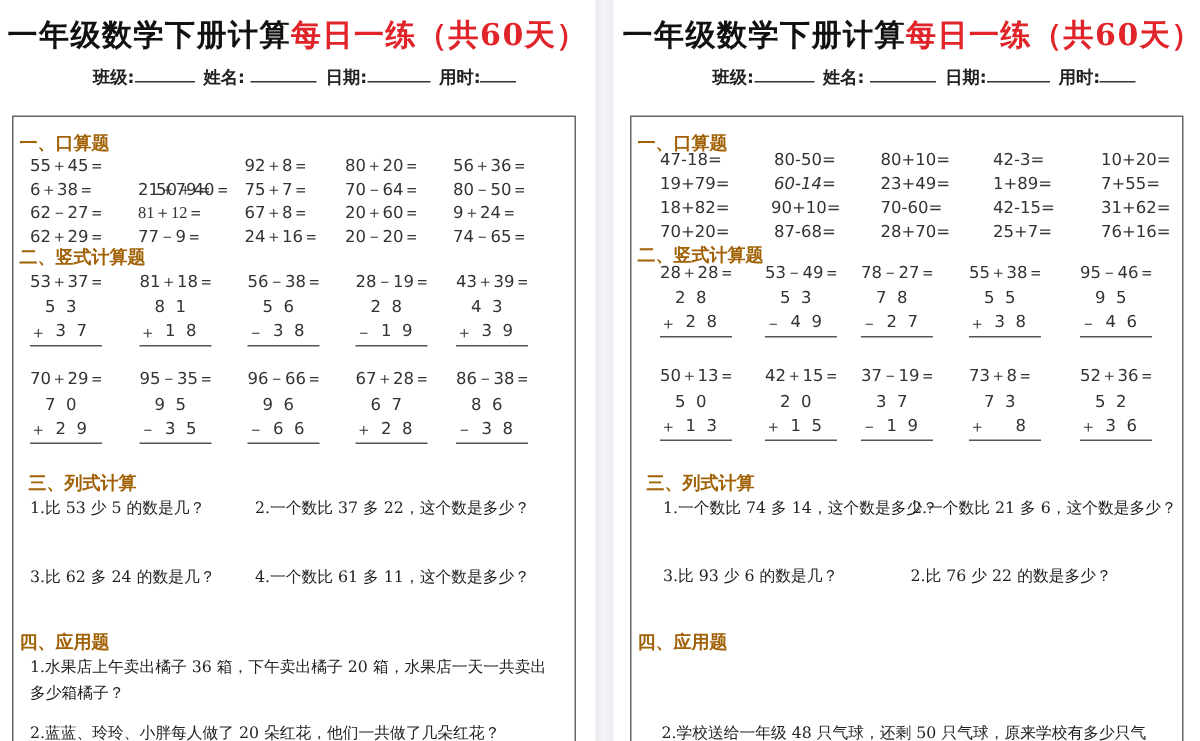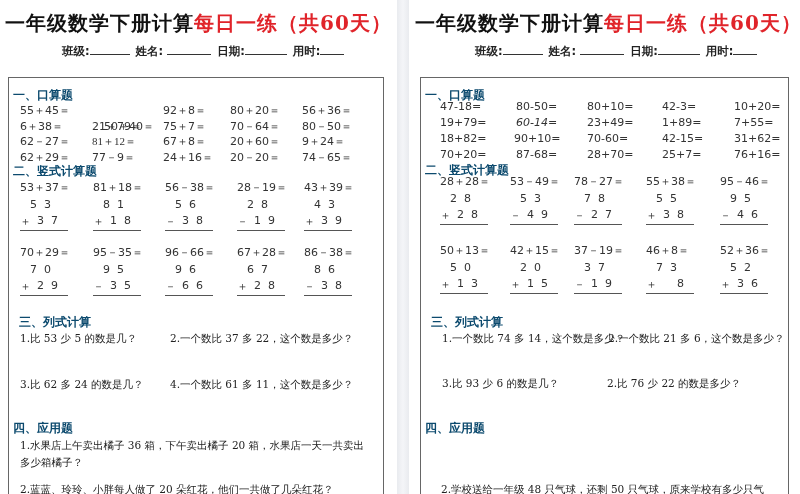--- a/index.html
+++ b/index.html
@@ -31,21 +31,21 @@
     font-family:"DejaVu Sans", sans-serif; font-weight:bold;
   }
   .info span.blank { display:inline-block; border-bottom:1px solid #333; height:10px; vertical-align:baseline; margin-right:6px; }
   .box {
     position:absolute; top:77px; bottom:-4px;
     border:1px solid #666; background:#fff;
   }
   #page-left .box { left:8px; width:374px; }
   #page-right .box { left:11px; width:367px; }
   .sec {
-    position:absolute; color:#0c4a6e; font-weight:bold; font-size:12px;
+    position:absolute; color:#a16207; font-weight:bold; font-size:12px;
     font-family:Liberation Serif, serif; white-space:nowrap;
   }
   .oral {
     position:absolute; font-size:11px; color:#333; white-space:nowrap;
     font-family:"DejaVu Sans", sans-serif;
   }
   .vert {
     position:absolute; width:48px; font-family:"DejaVu Sans", sans-serif; color:#333;
   }
   .vert .expr { font-size:11px; white-space:nowrap; }
@@ -307,21 +307,21 @@
       <div class="vert" style="left: 165px; top: 243px;">
         <div class="expr">37－19＝</div>
         <div class="top">37</div>
         <div class="bottom">
           <span class="op">－</span>
           <span class="num">19</span>
         </div>
         <div class="line"></div>
       </div>
       <div class="vert" style="left: 237px; top: 243px;">
-        <div class="expr">46＋8＝</div>
+        <div class="expr">73＋8＝</div>
         <div class="top">73</div>
         <div class="bottom">
           <span class="op">＋</span>
           <span class="num">8</span>
         </div>
         <div class="line"></div>
       </div>
       <div class="vert" style="left: 311px; top: 243px;">
         <div class="expr">52＋36＝</div>
         <div class="top">52</div>

